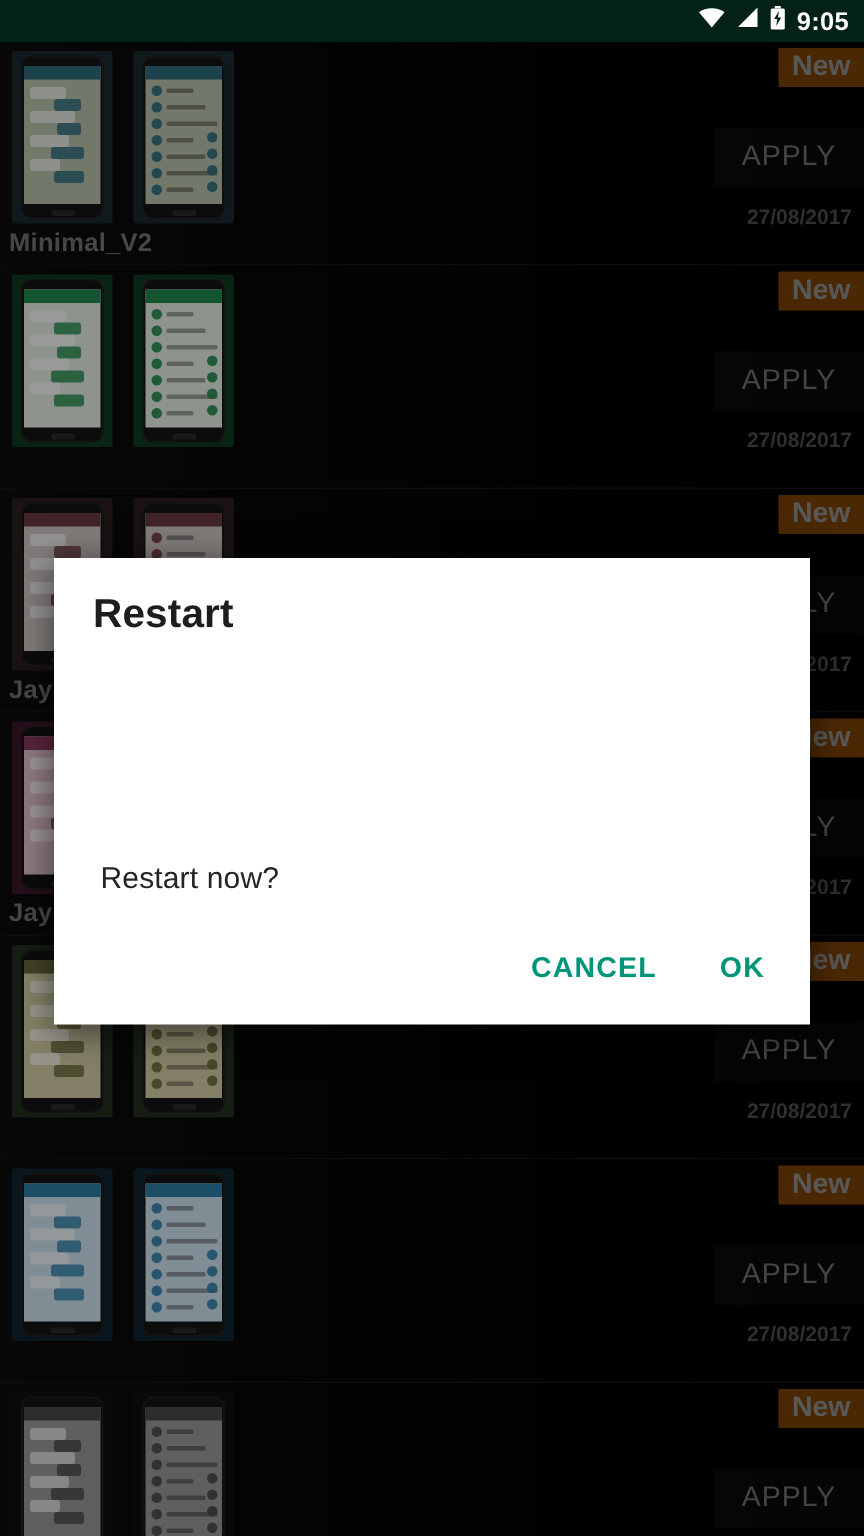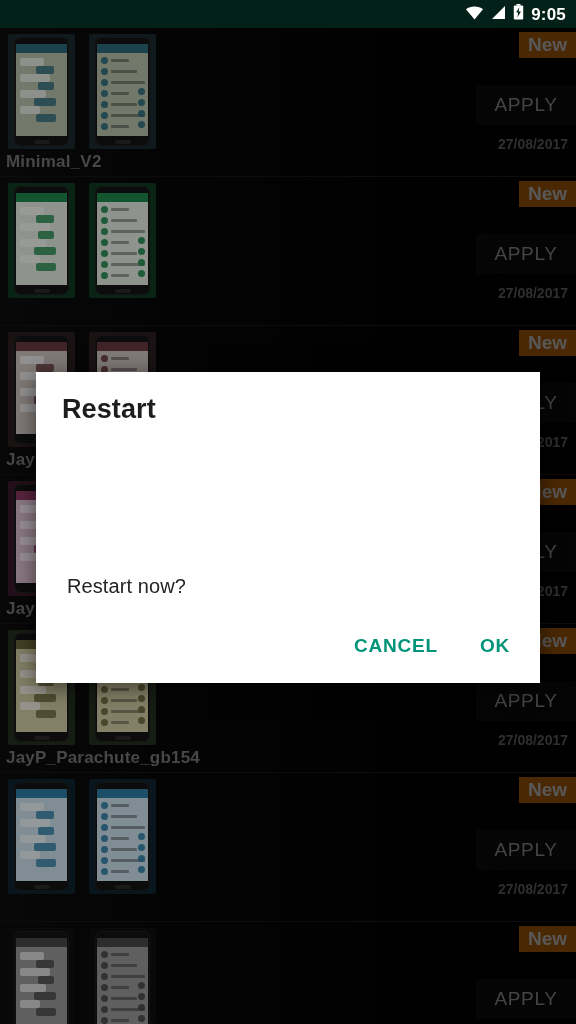--- a/index.html
+++ b/index.html
@@ -498,21 +498,20 @@
                 <div class="dot" style="left: 41px; top: 66px; background: rgb(109, 106, 60);"></div>
                 <div class="dot" style="left: 41px; top: 77px; background: rgb(109, 106, 60);"></div>
               </div>
               <div class="home"></div>
             </div>
           </div>
         </div>
         <div class="badge-new">New</div>
         <div class="apply-btn">APPLY</div>
         <div class="row-date">27/08/2017</div>
-        <div class="row-title">JayP_Parachute_gb154</div>
       </div>
       <div class="row">
         <div class="row-bg"></div>
         <div class="thumbs">
           <div class="thumb" style="background: rgb(16, 36, 47);">
             <div class="phone">
               <div class="scr" style="background: rgb(207, 228, 239);">
                 <div class="bar" style="background: rgb(46, 127, 168);"></div>
                 <div class="bub" style="left: 4px; top: 14px; width: 24px; background: rgba(255, 255, 255, 0.8);"></div>
                 <div class="bub" style="left: 20px; top: 22px; width: 18px; background: rgb(46, 127, 168);"></div>

